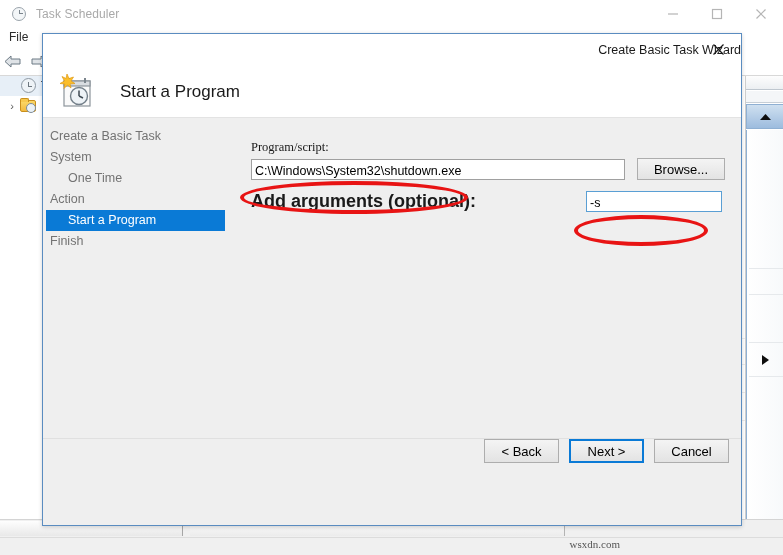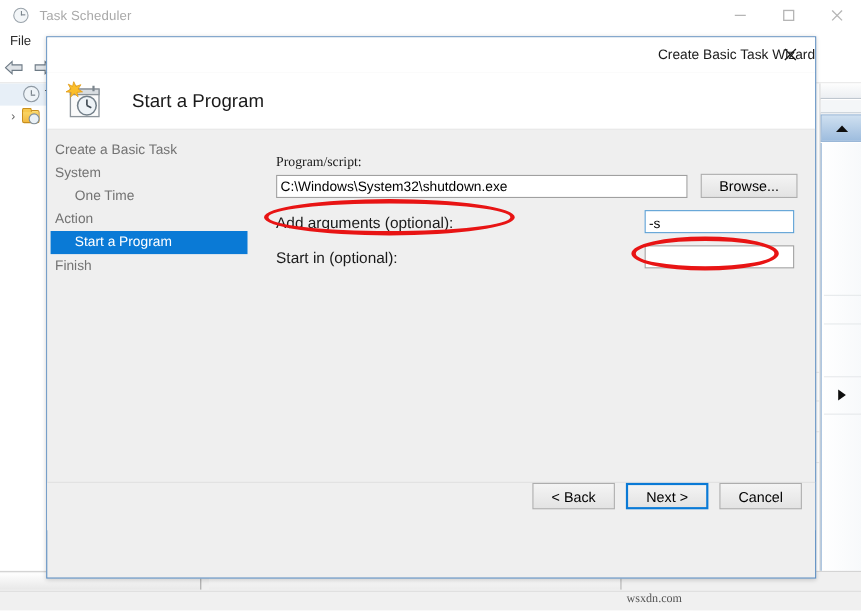--- a/index.html
+++ b/index.html
@@ -267,21 +267,21 @@
     width: 179px;
   }
   #fields {
     position: absolute; left: 208px; top: 22px;
   }
   .field-label {
     font-size: 12.5px; color: #1a1a1a;
     margin-bottom: 3px;
     font-family: Liberation Serif, serif;
   }
-  .row-prog { display: flex; align-items: center; }
+  .row-prog { display: flex; align-items: flex-end; }
   .txtinput {
     height: 21px; background: #ffffff;
     border: 1px solid #a0a0a0;
     font-size: 12.5px; color: #000000;
     padding: 2px 0 0 3px;
     font-family: "Liberation Sans", sans-serif;
     outline: none;
   }
   #input-program { width: 374px; }
   .btn {
@@ -290,21 +290,21 @@
     border: 1px solid #adadad;
     font-size: 13px; color: #000000;
     font-family: "Liberation Sans", sans-serif;
     display: flex; align-items: center; justify-content: center;
   }
   #btn-browse { margin-left: 12px; width: 88px; height: 22px; }
   .row2 {
     display: flex; align-items: center;
     margin-top: 11px;
   }
-  .lbl2 { width: 335px; font-size: 14px; color:#1a1a1a; }
+  .lbl2 { width: 335px; font-size: 18px; color:#1a1a1a;font-weight:bold; }
   #input-args {
     width: 136px; border: 1px solid #5a9fd4;
     position: relative;
   }
   #input-startin { width: 136px; }
 
   #dlg-footer {
     position: absolute; left: 0; bottom: 0;
     width: 698px; height: 44px;
     background: #efefef;
@@ -478,24 +478,20 @@
         <div class="row-prog">
           <input id="input-program" class="txtinput" type="text" value="C:\Windows\System32\shutdown.exe" style="">
           <button id="btn-browse" class="btn">Browse...</button>
         </div>
 
         <div class="row2">
           <div class="lbl2">Add arguments (optional):</div>
           <input id="input-args" class="txtinput" type="text" value="-s" style="">
         </div>
 
-        <div class="row2">
-          <div class="lbl2">Start in (optional):</div>
-          <input id="input-startin" class="txtinput" type="text" value="" style="">
-        </div>
       </div>
 
       <div id="dlg-footer">
         <button class="btn">&lt; Back</button>
         <button id="btn-next" class="btn">Next &gt;</button>
         <button class="btn">Cancel</button>
       </div>
     </div>
   </div>
 

